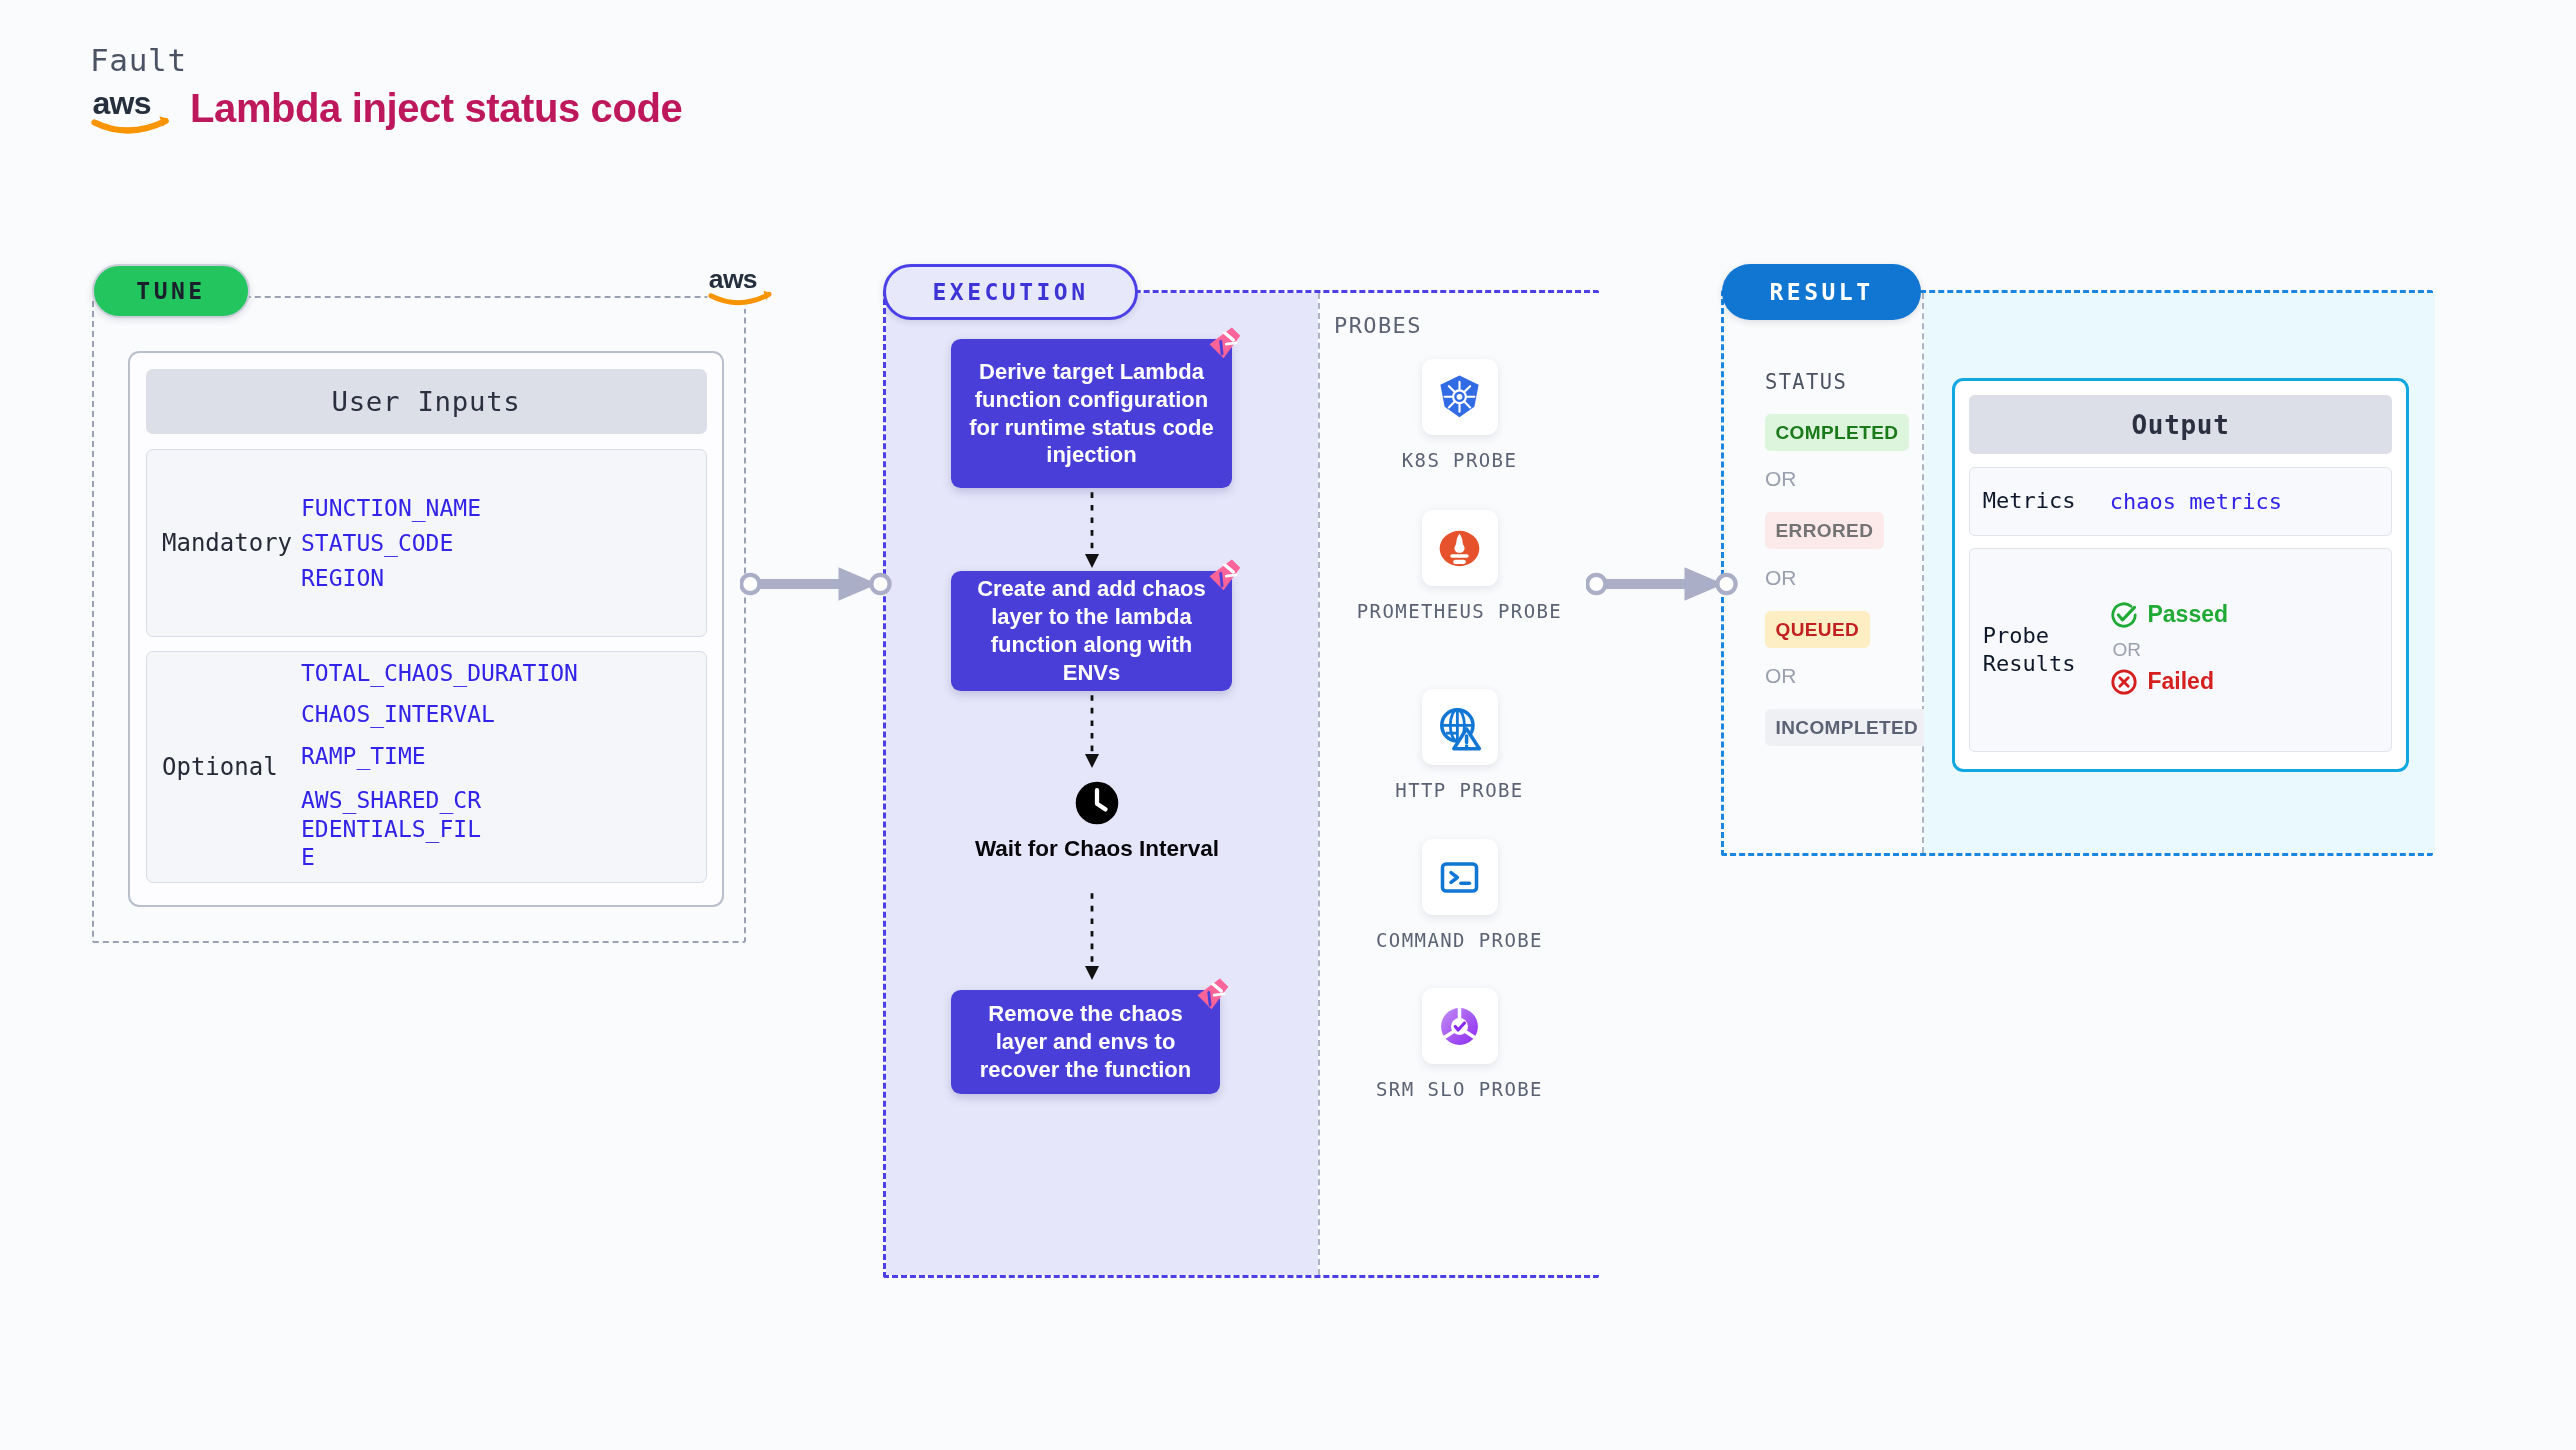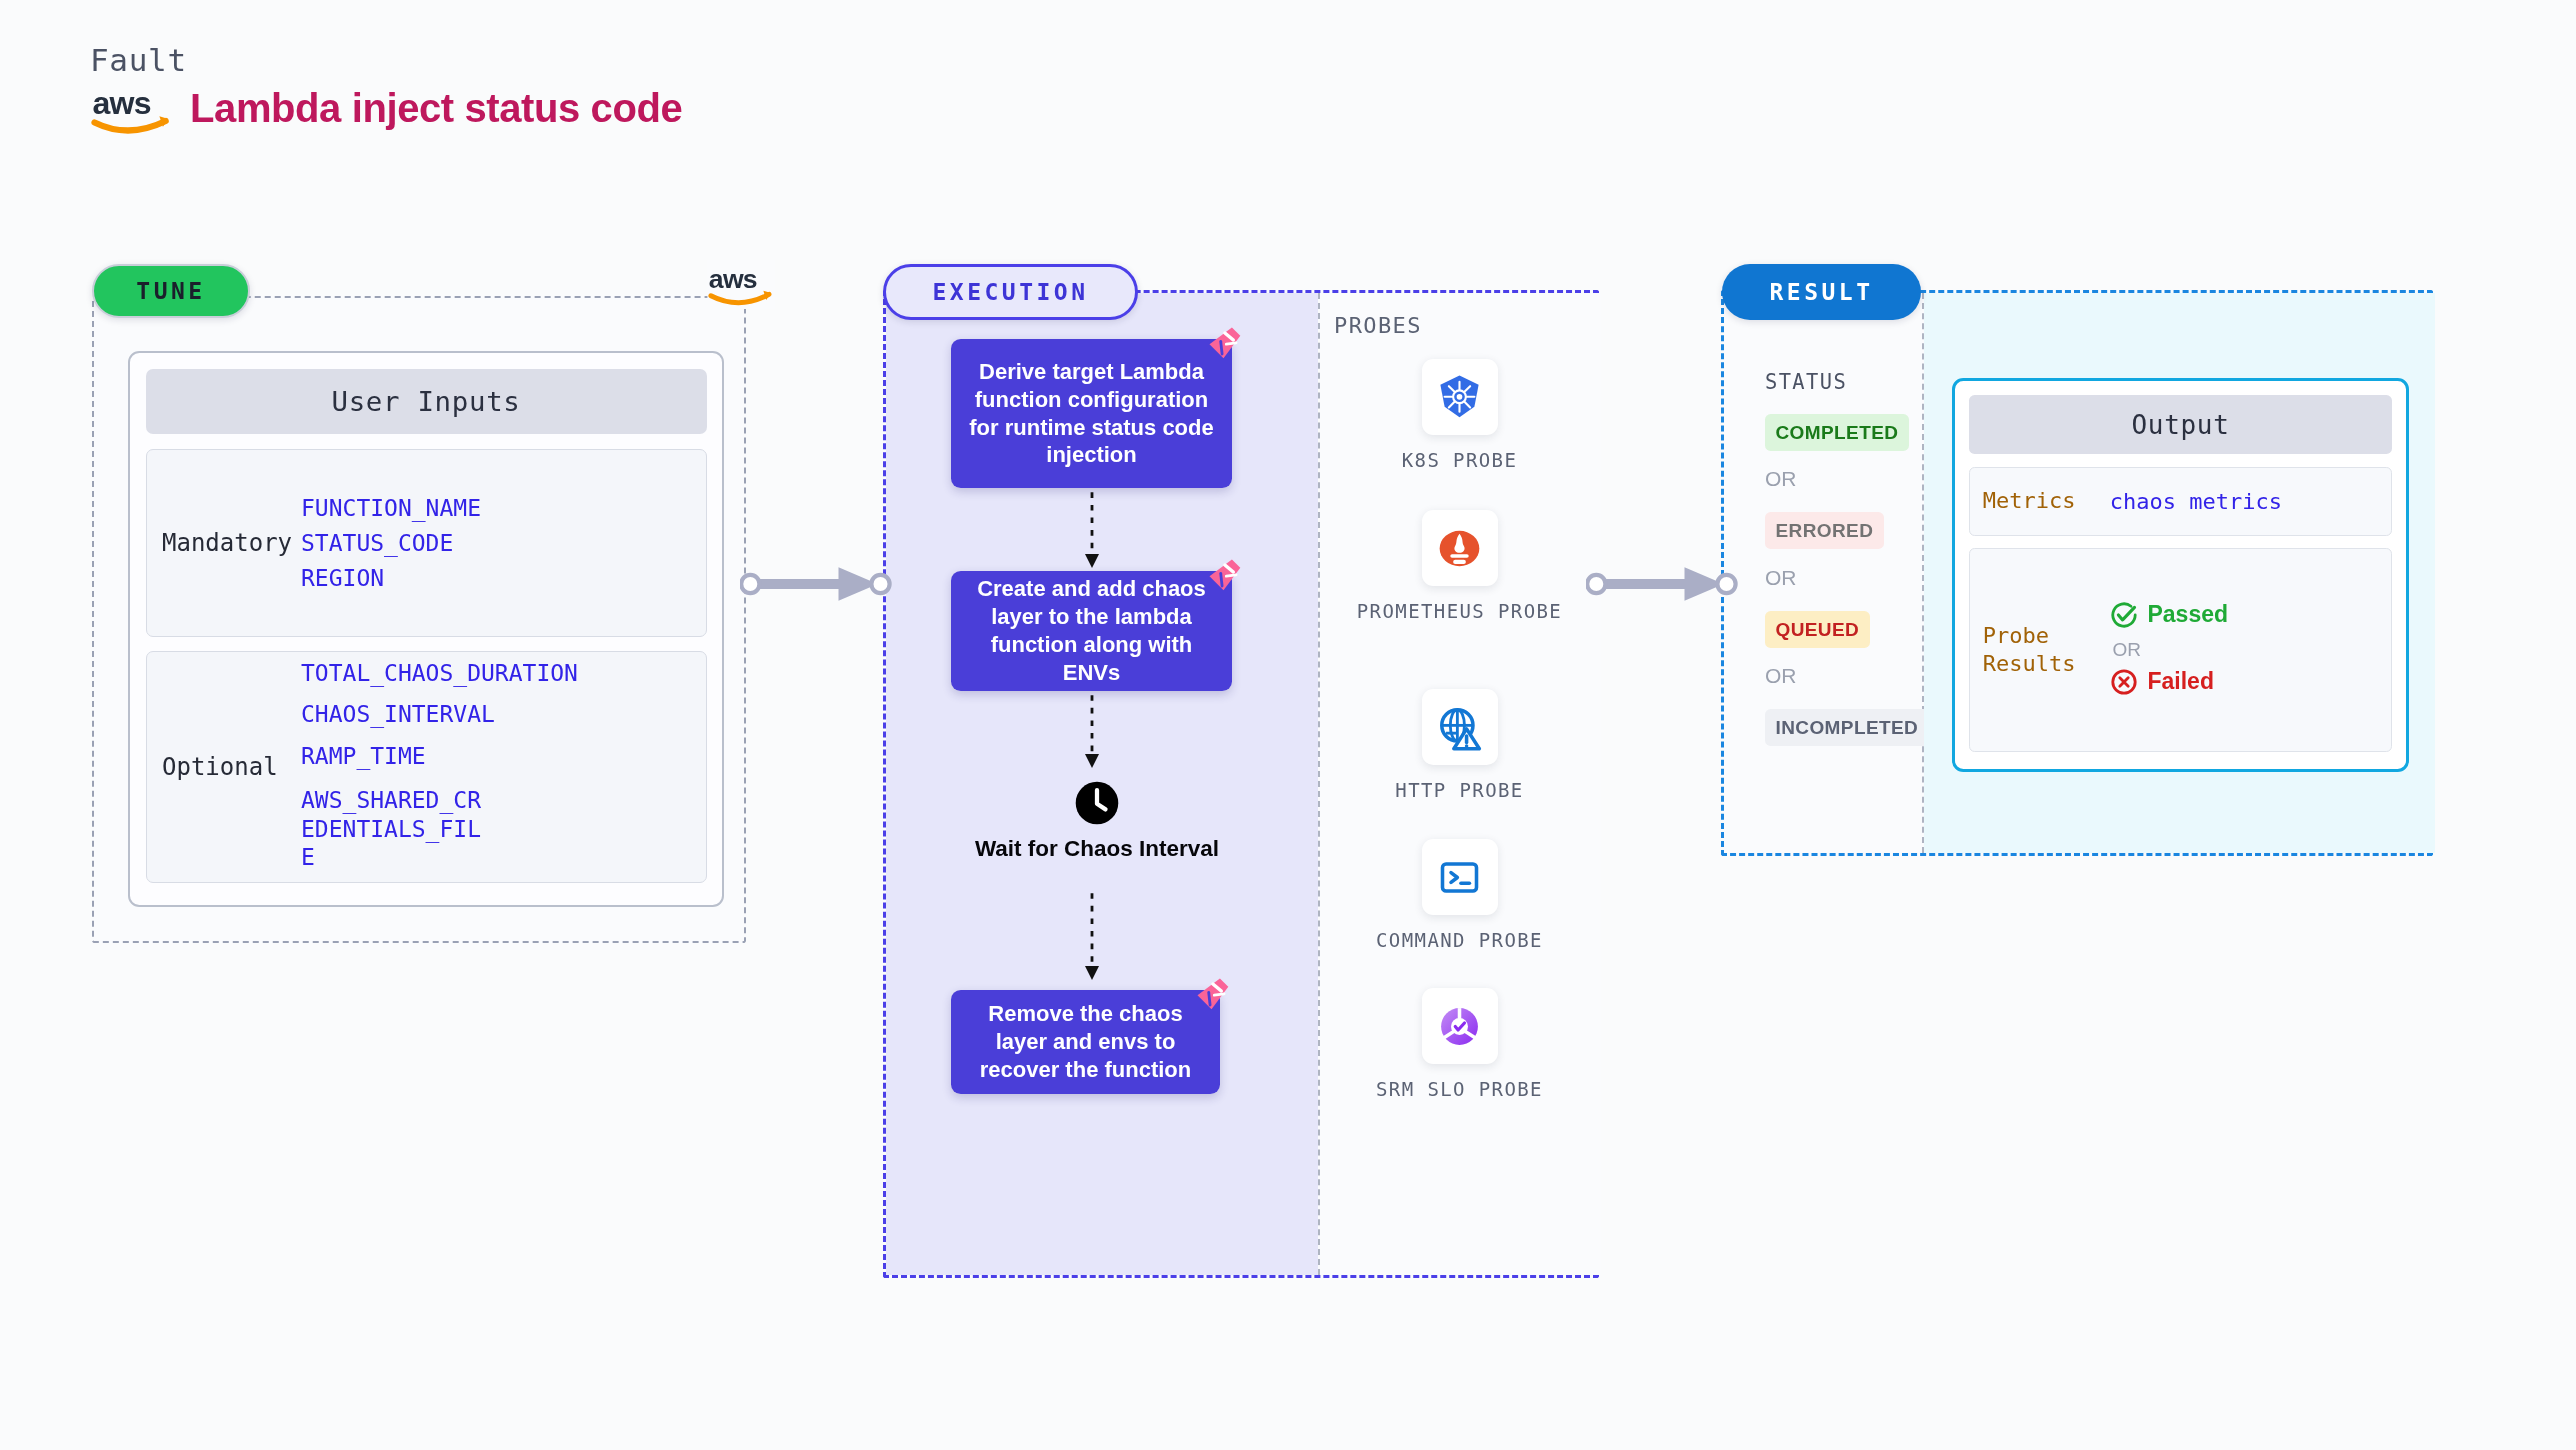--- a/index.html
+++ b/index.html
@@ -173,31 +173,31 @@
   #output-card {
     position: absolute; left: 1952px; top: 378px;
     width: 457px; height: 394px;
     background: #ffffff; border: 3.5px solid #11a7e0; border-radius: 11.3px;
     padding: 14px;
   }
   #output-header {
     height: 59px; background: #dcdee8; border-radius: 5.6px;
     display: flex; align-items: center; justify-content: center;
     font-family: "DejaVu Sans Mono", monospace; font-size: 26px;
-    color: #2b3040; letter-spacing: 0.7px;
+    color: #2b3040; letter-spacing: 0.7px; font-weight: bold;
   }
   .output-row {
     margin-top: 12.7px; background: #f7f9fc; border: 1.4px solid #dfe3ea;
     border-radius: 5.6px; display: flex; align-items: center; padding: 14px 12.7px;
   }
   #metrics-row { height: 69px; }
   #probe-results-row { height: 204px; align-items: center; }
   .output-key {
     width: 127px; flex: none; font-family: "DejaVu Sans Mono", monospace;
-    font-size: 22px; color: #a16207; line-height: 1.3;
+    font-size: 22px; color: #0f172a; line-height: 1.3;
   }
   .output-val-mono {
     font-family: "DejaVu Sans Mono", monospace; font-size: 22px; color: #3223e8;
   }
   .result-line { display: flex; align-items: flex-start; gap: 9.8px; }
   .result-text {
     font-family: "Liberation Sans", sans-serif; font-weight: bold; font-size: 23px;
   }
   .result-or {
     font-family: "Liberation Sans", sans-serif; font-size: 19px;

